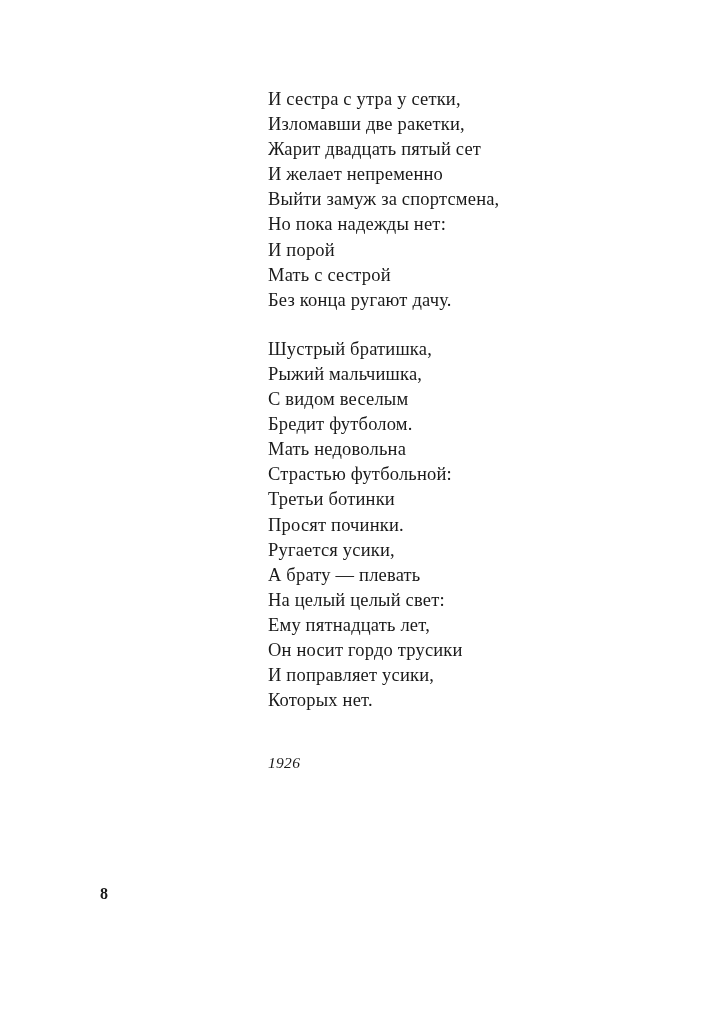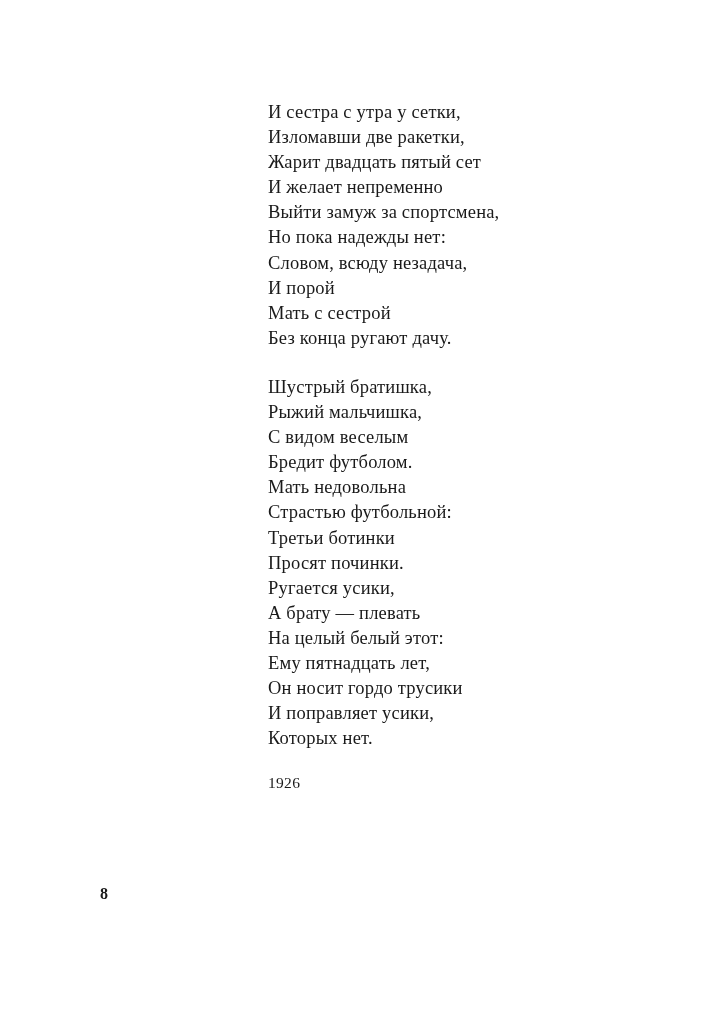--- a/index.html
+++ b/index.html
@@ -17,38 +17,39 @@
   }
   .page {
     position: relative;
     width: 709px;
     height: 1033px;
     box-sizing: border-box;
   }
   .poem-body {
     position: absolute;
     left: 268px;
-    top: 100px;
+    top: 87px;
     width: 400px;
   }
   .stanza {
     margin: 0 0 0 0;
   }
   .stanza + .stanza {
     margin-top: 24px;
   }
   .verse-line {
     font-size: 18.5px;
     line-height: 25.1px;
     white-space: pre;
     letter-spacing: 0.01em;
   }
   .year {
-    margin-top: 22px;
+    margin-top: 40px;
     font-size: 15.5px;
+    font-style: italic;
     line-height: 20px;
     letter-spacing: 0.02em;
   }
   .folio {
     position: absolute;
     left: 100px;
     top: 885px;
     font-size: 16px;
     font-weight: bold;
     letter-spacing: 0.01em;
@@ -61,38 +62,37 @@
 
   <div class="poem-body">
 
     <div class="stanza">
       <div class="verse-line">И сестра с утра у сетки,</div>
       <div class="verse-line">Изломавши две ракетки,</div>
       <div class="verse-line">Жарит двадцать пятый сет</div>
       <div class="verse-line">И желает непременно</div>
       <div class="verse-line">Выйти замуж за спортсмена,</div>
       <div class="verse-line">Но пока надежды нет:</div>
-      <div class="verse-line">Словом, всюду незадача,</div>
       <div class="verse-line">И порой</div>
       <div class="verse-line">Мать с сестрой</div>
       <div class="verse-line">Без конца ругают дачу.</div>
     </div>
 
     <div class="stanza">
       <div class="verse-line">Шустрый братишка,</div>
       <div class="verse-line">Рыжий мальчишка,</div>
       <div class="verse-line">С видом веселым</div>
       <div class="verse-line">Бредит футболом.</div>
       <div class="verse-line">Мать недовольна</div>
       <div class="verse-line">Страстью футбольной:</div>
       <div class="verse-line">Третьи ботинки</div>
       <div class="verse-line">Просят починки.</div>
       <div class="verse-line">Ругается усики,</div>
       <div class="verse-line">А брату — плевать</div>
-      <div class="verse-line">На целый белый этот:</div>
+      <div class="verse-line">На целый целый свет:</div>
       <div class="verse-line">Ему пятнадцать лет,</div>
       <div class="verse-line">Он носит гордо трусики</div>
       <div class="verse-line">И поправляет усики,</div>
       <div class="verse-line">Которых нет.</div>
     </div>
 
     <div class="year">1926</div>
 
   </div>
 

